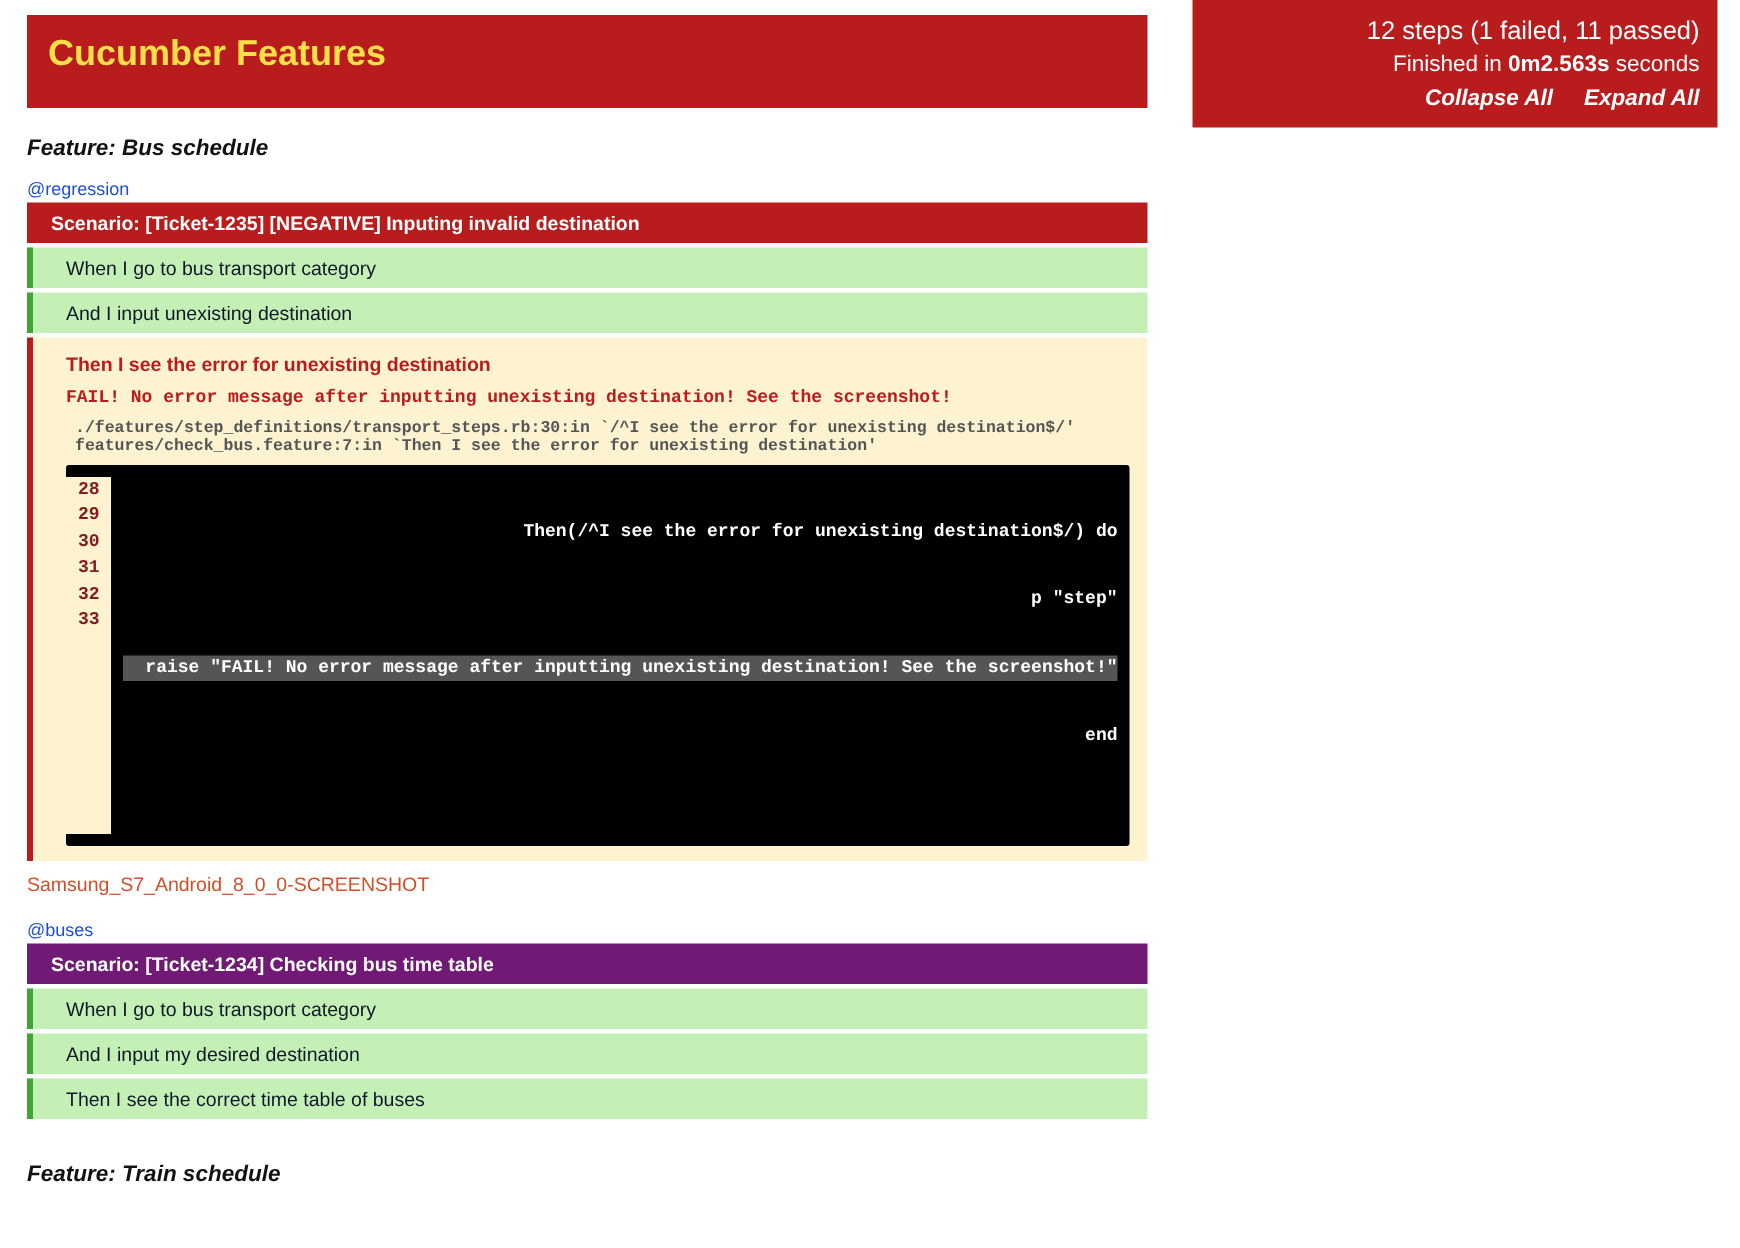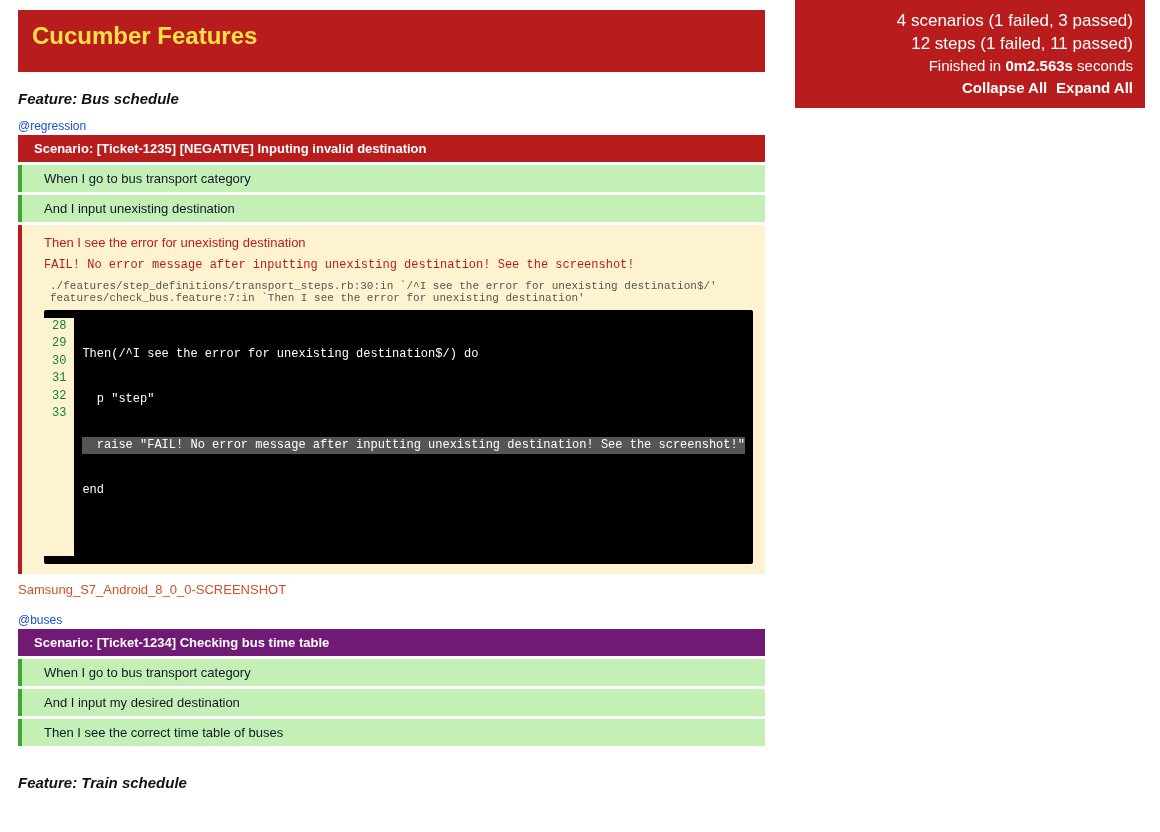--- a/index.html
+++ b/index.html
@@ -50,21 +50,22 @@
     .summary-line.small {
       font-size: 15px;
     }
     .summary-actions {
       margin-top: 2px;
     }
     .summary-actions span {
       font-size: 15px;
       font-weight: 600;
       cursor: pointer;
-      margin-left: 4px;
+      margin-left: 16px;
+      font-style: italic;
     }
     .feature-title {
       font-size: 15px;
       font-weight: 700;
       margin: 8px 0 12px 0;
       color: #111;
       font-style: italic;
     }
     .tag {
       color: #1d4ed8;
@@ -94,20 +95,21 @@
     .step-row.passed {
       background: #c5f0b5;
       border-left-color: #3fa535;
       color: #0f172a;
     }
     .failed-block {
       background: #fdf3d1;
       border-left: 4px solid #b91c1c;
       padding: 10px 12px 10px 22px;
       margin: 3px 0;
+      font-weight: bold;
     }
     .failed-step-name {
       color: #b91c1c;
       margin-bottom: 8px;
       font-size: 13px;
     }
     .failed-message {
       color: #b91c1c;
       font-family: "Courier New", Courier, monospace;
       font-size: 12px;
@@ -124,36 +126,37 @@
     .code-block {
       background: #000;
       color: #fff;
       font-family: "Courier New", Courier, monospace;
       font-size: 12px;
       padding: 8px 0;
       display: flex;
       border-radius: 2px;
     }
     .gutter {
-      color: #15803d;
+      color: #7f1d1d;
       background: #fdf3d1;
       padding: 0 8px;
       text-align: right;
       user-select: none;
     }
     .gutter div {
       line-height: 1.45;
     }
     .code-lines {
       padding: 0 8px;
       flex: 1;
       white-space: pre;
     }
     .code-lines div {
       line-height: 1.45;
+      text-align: right;
     }
     .code-highlight {
       background: #555; 
     }
     .code-comment {
       color: #b54cd6;
     }
     .screenshot-link {
       color: #d1502a;
       font-size: 13px;
@@ -220,21 +223,20 @@
 
     <div class="feature-block">
       <div class="feature-title">Feature: Train schedule</div>
 
     </div>
 
   </div>
 
   <div class="sidebar">
     <div class="summary-box">
-      <div class="summary-line">4 scenarios (1 failed, 3 passed)</div>
       <div class="summary-line">12 steps (1 failed, 11 passed)</div>
       <div class="summary-line small">
         <span>Finished in </span><b>0m2.563s</b><span> seconds</span>
       </div>
       <div class="summary-actions">
         <span>Collapse All</span>
         <span>Expand All</span>
       </div>
     </div>
   </div>

